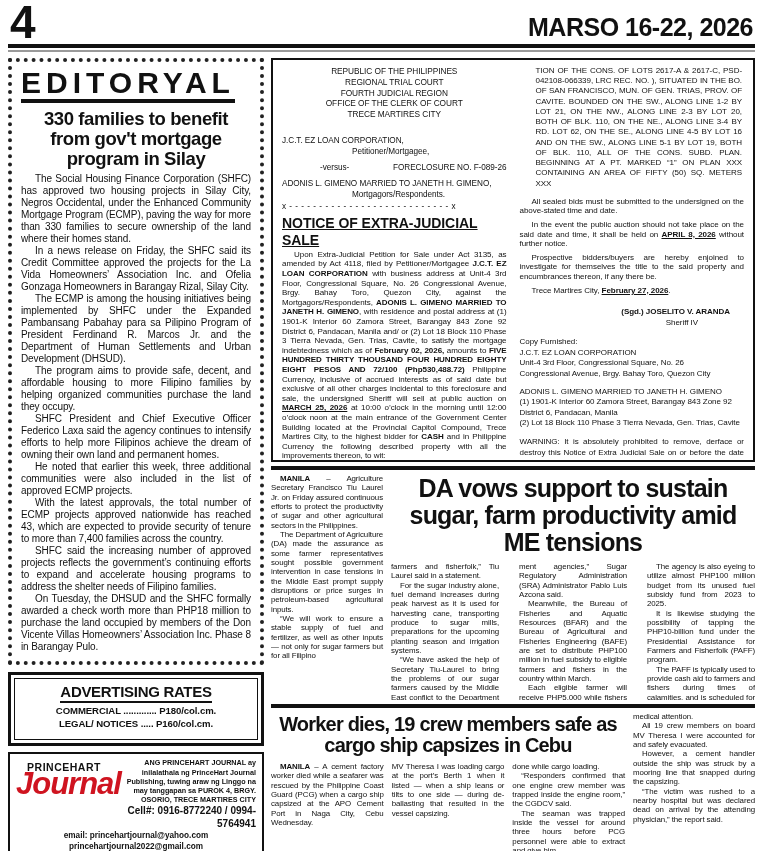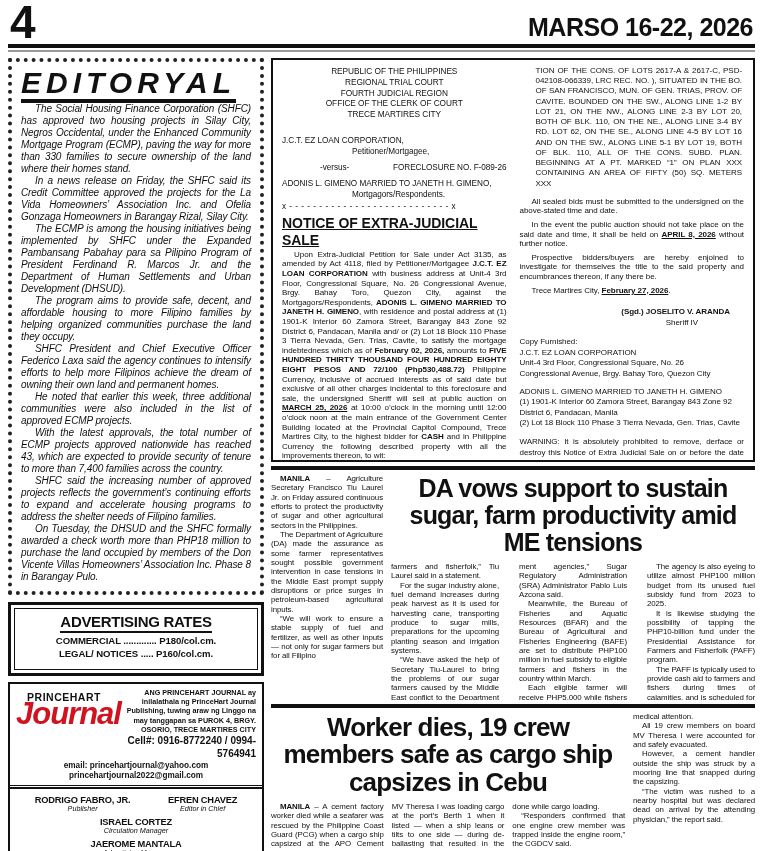--- a/index.html
+++ b/index.html
@@ -13,21 +13,21 @@
   .page-num { font-size:46px; font-weight:800; line-height:0.82; letter-spacing:-1px; }
   .issue-date { font-size:25px; font-weight:800; letter-spacing:-0.5px; }
   .rule-thick { border-top:4px solid #111; margin-top:2px; }
   .rule-thin  { border-top:2px solid #9a9a9a; margin-top:2px; }
 
   .content { display:flex; gap:7px; margin-top:6px; }
   .left-col { width:256px; flex:none; }
   .right-col { flex:1; min-width:0; }
 
   
-  .editorial-box { border:4px dotted #222; padding:6px 9px 8px;font-style:italic; }
+  .editorial-box { border:4px dotted #222; padding:6px 9px 8px; }
   .ed-title-wrap { text-align:left; }
   .ed-title { display:inline-block; font-size:30px; font-weight:800; letter-spacing:5px;
               border-bottom:4px solid #111; padding-bottom:1px; line-height:1; }
   .ed-headline { font-size:18.5px; font-weight:800; text-align:center; line-height:1.07;
                  letter-spacing:-0.4px; margin:6px 2px 5px; }
   .editorial-box p { font-size:10px; line-height:1.2; text-align:justify; text-indent:14px;
                      letter-spacing:-0.1px; }
 
   
   .ads-box { border:3px solid #111; margin-top:7px; padding:3px; }
@@ -89,21 +89,21 @@
   .da-section { display:flex; gap:8px; height:226px; overflow:hidden; }
   .da-col1 { width:112px; flex:none; }
   .da-right { flex:1; min-width:0; }
   .da-headline { font-size:25px; font-weight:800; text-align:center; line-height:1.08;
                  letter-spacing:-0.8px; margin:1px 0 6px; }
   .da-cols { display:flex; gap:20px; }
   .da-cols .n-col { flex:1; }
 
   .worker-section { display:flex; gap:8px; height:152px; overflow:hidden; }
   .worker-left { width:354px; flex:none; }
-  .worker-headline { font-size:26px; font-weight:800; text-align:center; line-height:1.05;
+  .worker-headline { font-size:20px; font-weight:800; text-align:center; line-height:1.05;
                      letter-spacing:-0.8px; margin:2px 0 6px; }
   .worker-cols { display:flex; gap:8px; }
   .worker-cols .n-col { flex:1; }
   .worker-col4 { flex:1; }
 </style>
 </head>
 <body>
 
 <div class="page">
 
@@ -115,20 +115,21 @@
   <div class="rule-thin"></div>
 
   <div class="content">
 
     <aside class="left-col">
 
       <section class="editorial-box">
         <div class="ed-title-wrap">
           <span class="ed-title">EDITORYAL</span>
         </div>
+        <h1 class="ed-headline">330 families to benefit from gov't mortgage program in Silay</h1>
         <p>The Social Housing Finance Corporation (SHFC) has approved two housing projects in Silay City, Negros Occidental, under the Enhanced Community Mortgage Program (ECMP), paving the way for more than 330 families to secure ownership of the land where their homes stand.</p>
         <p>In a news release on Friday, the SHFC said its Credit Committee approved the projects for the La Vida Homeowners’ Association Inc. and Ofelia Gonzaga Homeowners in Barangay Rizal, Silay City.</p>
         <p>The ECMP is among the housing initiatives being implemented by SHFC under the Expanded Pambansang Pabahay para sa Pilipino Program of President Ferdinand R. Marcos Jr. and the Department of Human Settlements and Urban Development (DHSUD).</p>
         <p>The program aims to provide safe, decent, and affordable housing to more Filipino families by helping organized communities purchase the land they occupy.</p>
         <p>SHFC President and Chief Executive Officer Federico Laxa said the agency continues to intensify efforts to help more Filipinos achieve the dream of owning their own land and permanent homes.</p>
         <p>He noted that earlier this week, three additional communities were also included in the list of approved ECMP projects.</p>
         <p>With the latest approvals, the total number of ECMP projects approved nationwide has reached 43, which are expected to provide security of tenure to more than 7,400 families across the country.</p>
         <p>SHFC said the increasing number of approved projects reflects the government’s continuing efforts to expand and accelerate housing programs to address the shelter needs of Filipino families.</p>
         <p>On Tuesday, the DHSUD and the SHFC formally awarded a check worth more than PHP18 million to purchase the land occupied by members of the Don Vicente Villas Homeowners’ Association Inc. Phase 8 in Barangay Pulo.</p>
       </section>

